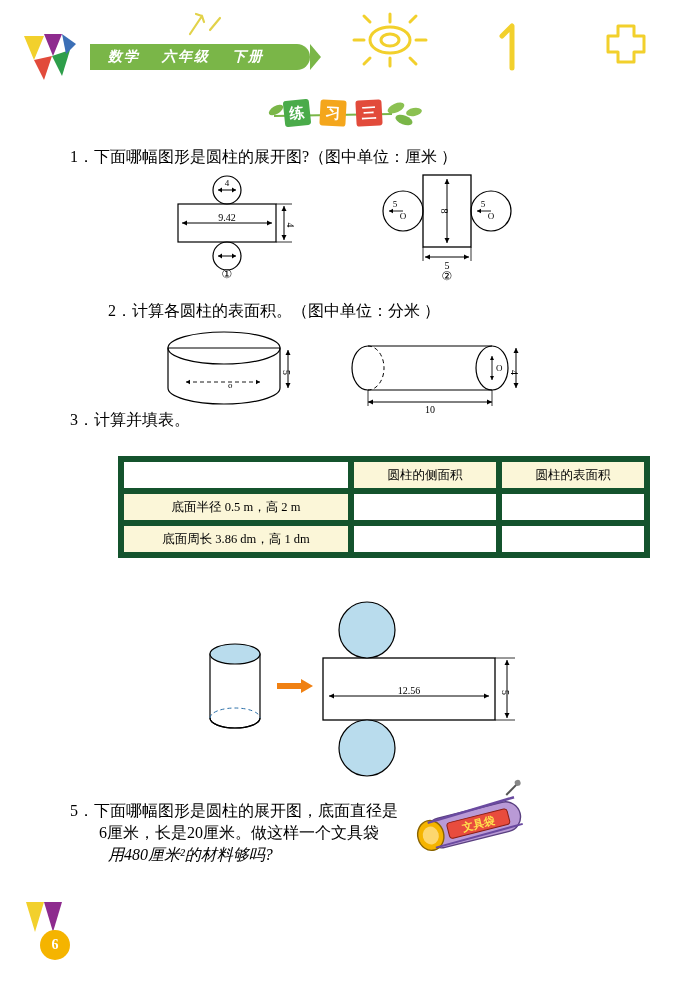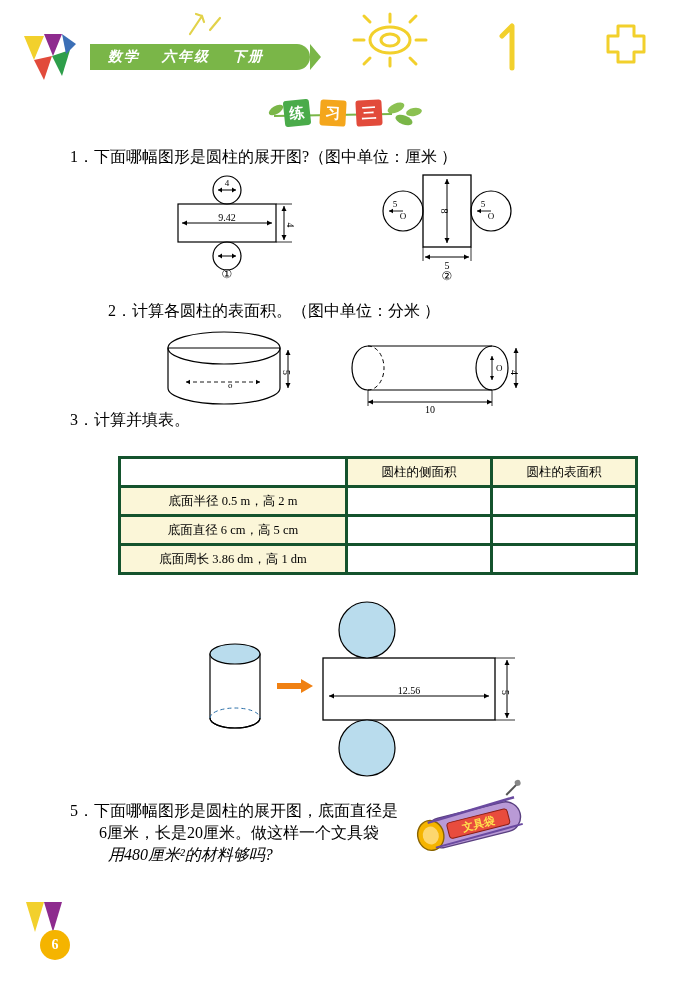--- a/index.html
+++ b/index.html
@@ -37,21 +37,21 @@
   
   .q{position:absolute;font-size:16px;line-height:22px;}
 
   
   .fig{position:absolute;}
   svg{display:block;overflow:visible;}
 
   
   .tbl{position:absolute;left:118px;top:456px;border-collapse:collapse;
        font-size:12.5px;}
-  .tbl td{border:3px solid #14532d;padding:0;height:26px;}
+  .tbl td{border:6px solid #14532d;padding:0;height:26px;}
   .tbl td.hd{background:#fbf6d8;text-align:center;width:142px;}
   .tbl td.lb{background:#fbf6d8;text-align:center;width:180px;padding:0 22px;}
   .tbl td.blank{background:#ffffff;width:142px;}
   .tbl td.corner{background:#ffffff;}
 
   
   .pn-tri{position:absolute;left:24px;top:900px;width:44px;height:34px;}
   .pn-circle{position:absolute;left:40px;top:930px;width:30px;height:30px;border-radius:50%;
      background:#f5b400;color:#fff;font-size:14px;text-align:center;line-height:30px;font-weight:bold;}
 
@@ -209,25 +209,20 @@
       <td class="corner"></td>
       <td class="hd">圆柱的侧面积</td>
       <td class="hd">圆柱的表面积</td>
     </tr>
     <tr>
       <td class="lb">底面半径 0.5 m，高 2 m</td>
       <td class="blank"></td>
       <td class="blank"></td>
     </tr>
     <tr>
-      <td class="lb">底面直径 6 cm，高 5 cm</td>
-      <td class="blank"></td>
-      <td class="blank"></td>
-    </tr>
-    <tr>
       <td class="lb">底面周长 3.86 dm，高 1 dm</td>
       <td class="blank"></td>
       <td class="blank"></td>
     </tr>
   </tbody>
     </table>
 
 
   <svg class="fig" style="left:195px;top:608px;" width="330" height="170">
 

